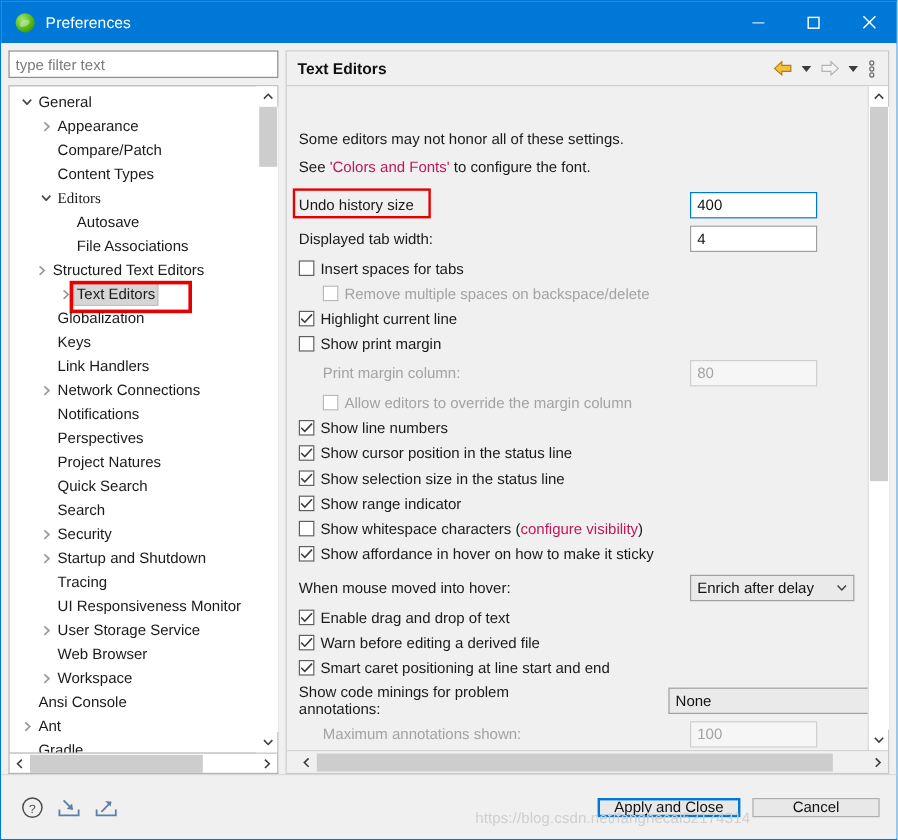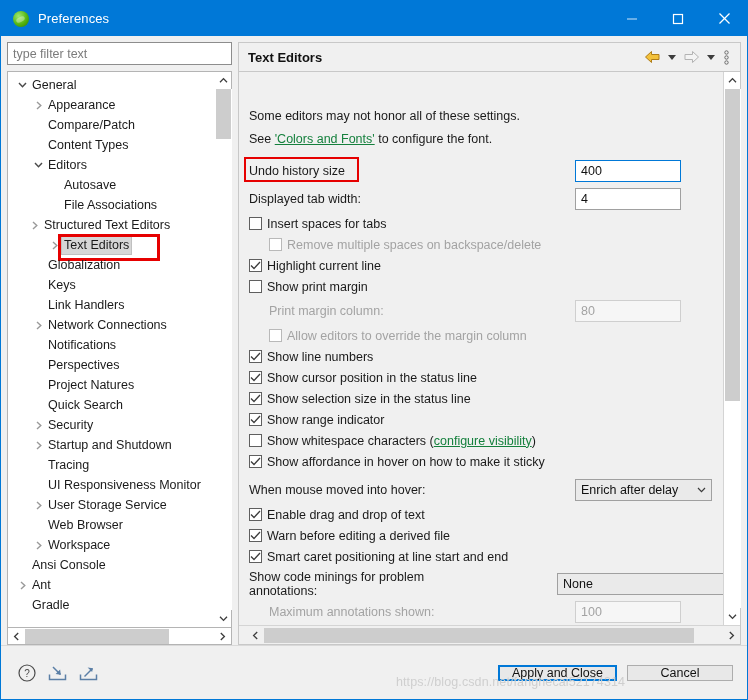--- a/index.html
+++ b/index.html
@@ -270,21 +270,21 @@
     border: 1px solid #5f5f5f;
     background: #ffffff;
     margin-right: 5px;
     flex: none;
     display: flex; align-items: center; justify-content: center;
   }
   .cb.disabled { border-color: #b9b9b9; }
   .cb svg { display: block; }
   .indent { margin-left: 20px; }
 
-  a.link { color: #15803d; text-decoration: underline; cursor: pointer; }
+  a.link { color: #be185d; cursor: pointer; }
 
   
   #bottombar {
     height: 54px;
     flex: none;
     display: flex;
     align-items: center;
     padding: 0 14px 0 16px;
     background: #f0f0f0;
     border-top: 1px solid #d9d9d9;
@@ -370,21 +370,21 @@
               <span class="tree-label">Appearance</span>
             </div>
             <div class="tree-row" style="padding-left: 24px;">
               <span class="tw"></span>
               <span class="tree-label">Compare/Patch</span>
             </div>
             <div class="tree-row" style="padding-left: 24px;">
               <span class="tw"></span>
               <span class="tree-label">Content Types</span>
             </div>
-            <div class="tree-row" style="padding-left: 24px;">
+            <div class="tree-row" style="padding-left: 24px; font-family: Liberation Serif, serif;">
               <span class="tw">
                 <svg width="9" height="6" viewBox="0 0 9 6">
                   <path d="M1 1 L4.5 4.8 L8 1" fill="none" stroke="#4a4a4a" stroke-width="1.4"></path>
                 </svg>
               </span>
               <span class="tree-label">Editors</span>
             </div>
             <div class="tree-row" style="padding-left: 40px;">
               <span class="tw"></span>
               <span class="tree-label">Autosave</span>
@@ -437,20 +437,24 @@
               <span class="tw"></span>
               <span class="tree-label">Perspectives</span>
             </div>
             <div class="tree-row" style="padding-left: 24px;">
               <span class="tw"></span>
               <span class="tree-label">Project Natures</span>
             </div>
             <div class="tree-row" style="padding-left: 24px;">
               <span class="tw"></span>
               <span class="tree-label">Quick Search</span>
+            </div>
+            <div class="tree-row" style="padding-left: 24px;">
+              <span class="tw"></span>
+              <span class="tree-label">Search</span>
             </div>
             <div class="tree-row" style="padding-left: 24px;">
               <span class="tw">
                 <svg width="6" height="9" viewBox="0 0 6 9">
                   <path d="M1 1 L4.8 4.5 L1 8" fill="none" stroke="#9a9a9a" stroke-width="1.4"></path>
                 </svg>
               </span>
               <span class="tree-label">Security</span>
             </div>
             <div class="tree-row" style="padding-left: 24px;">

